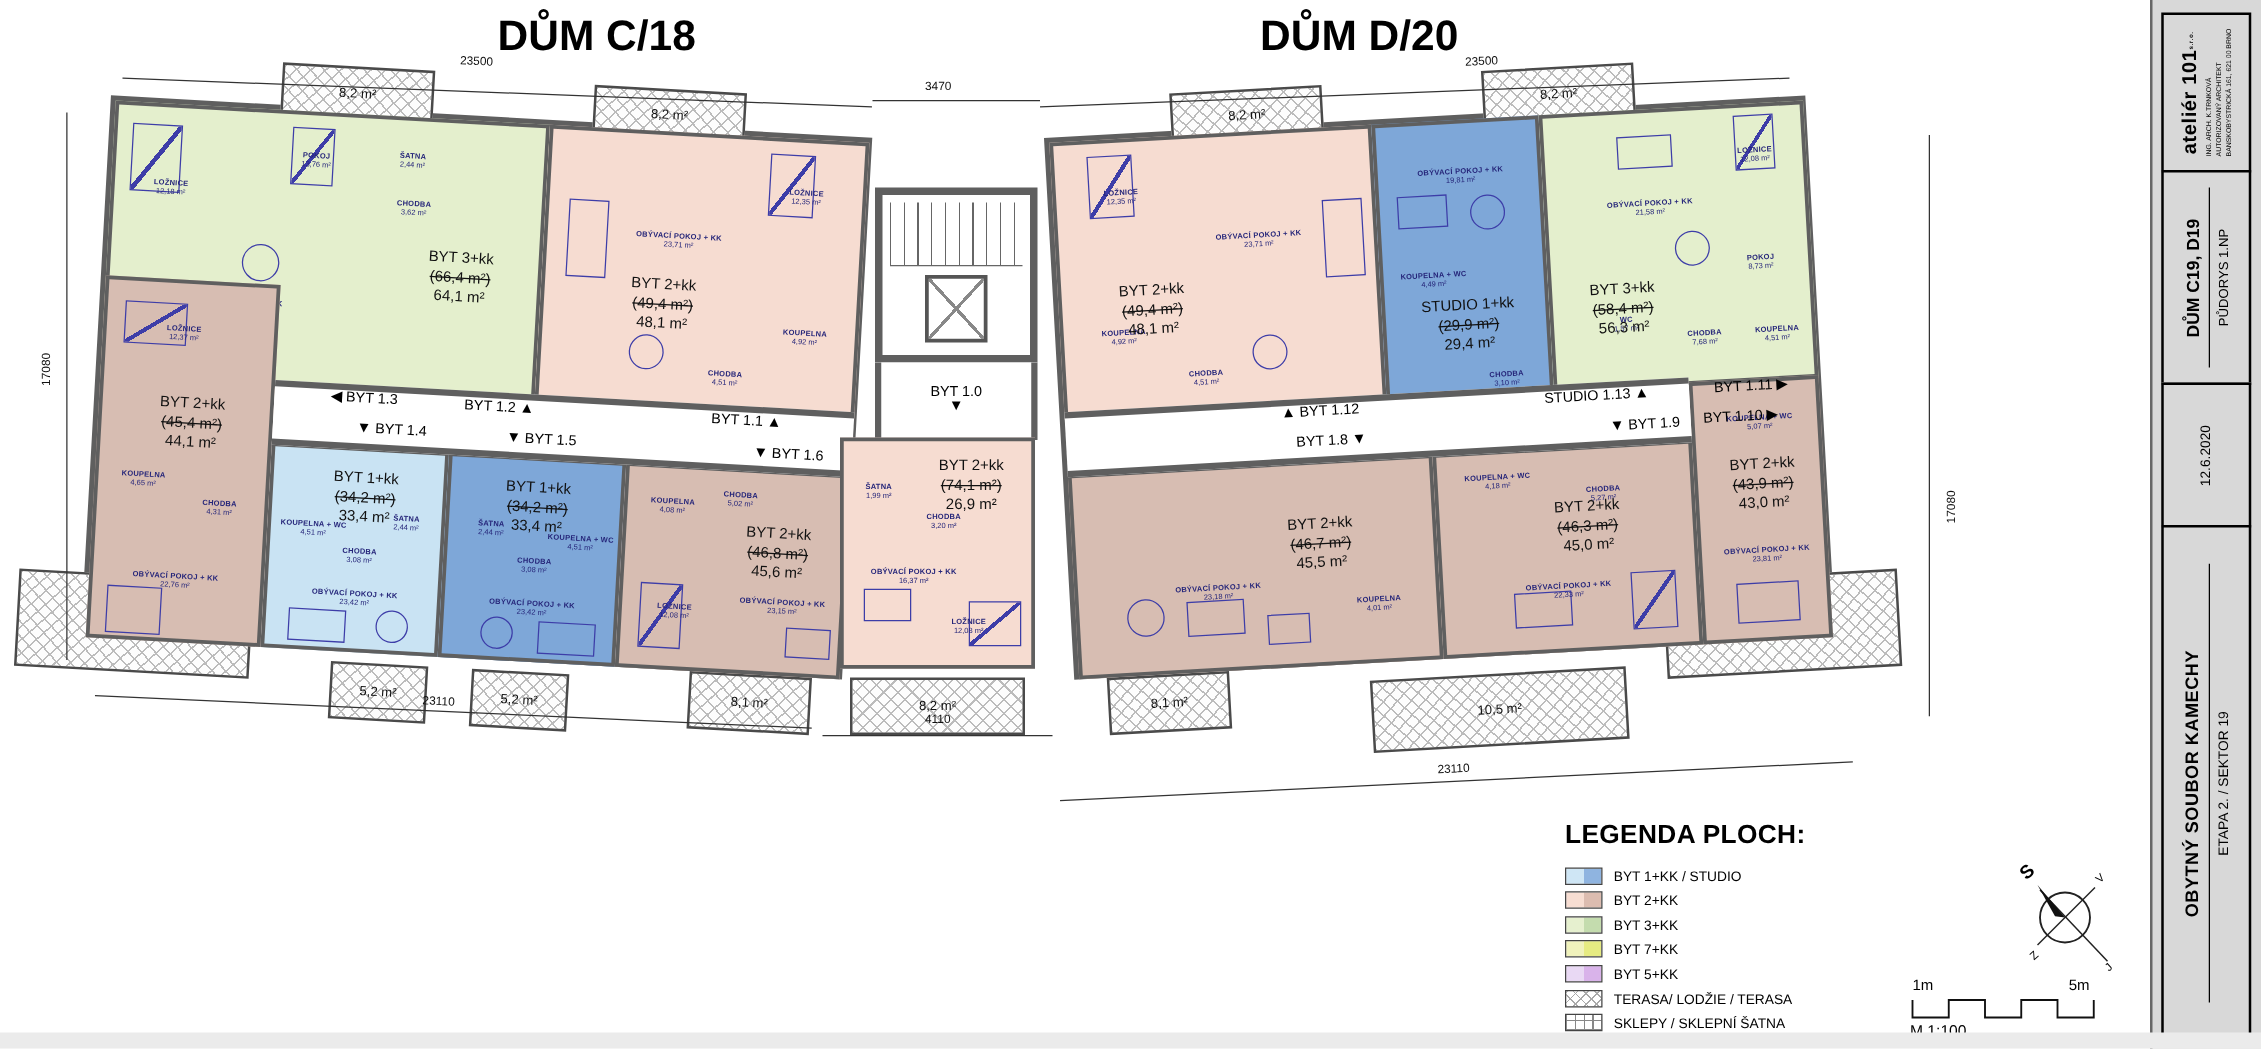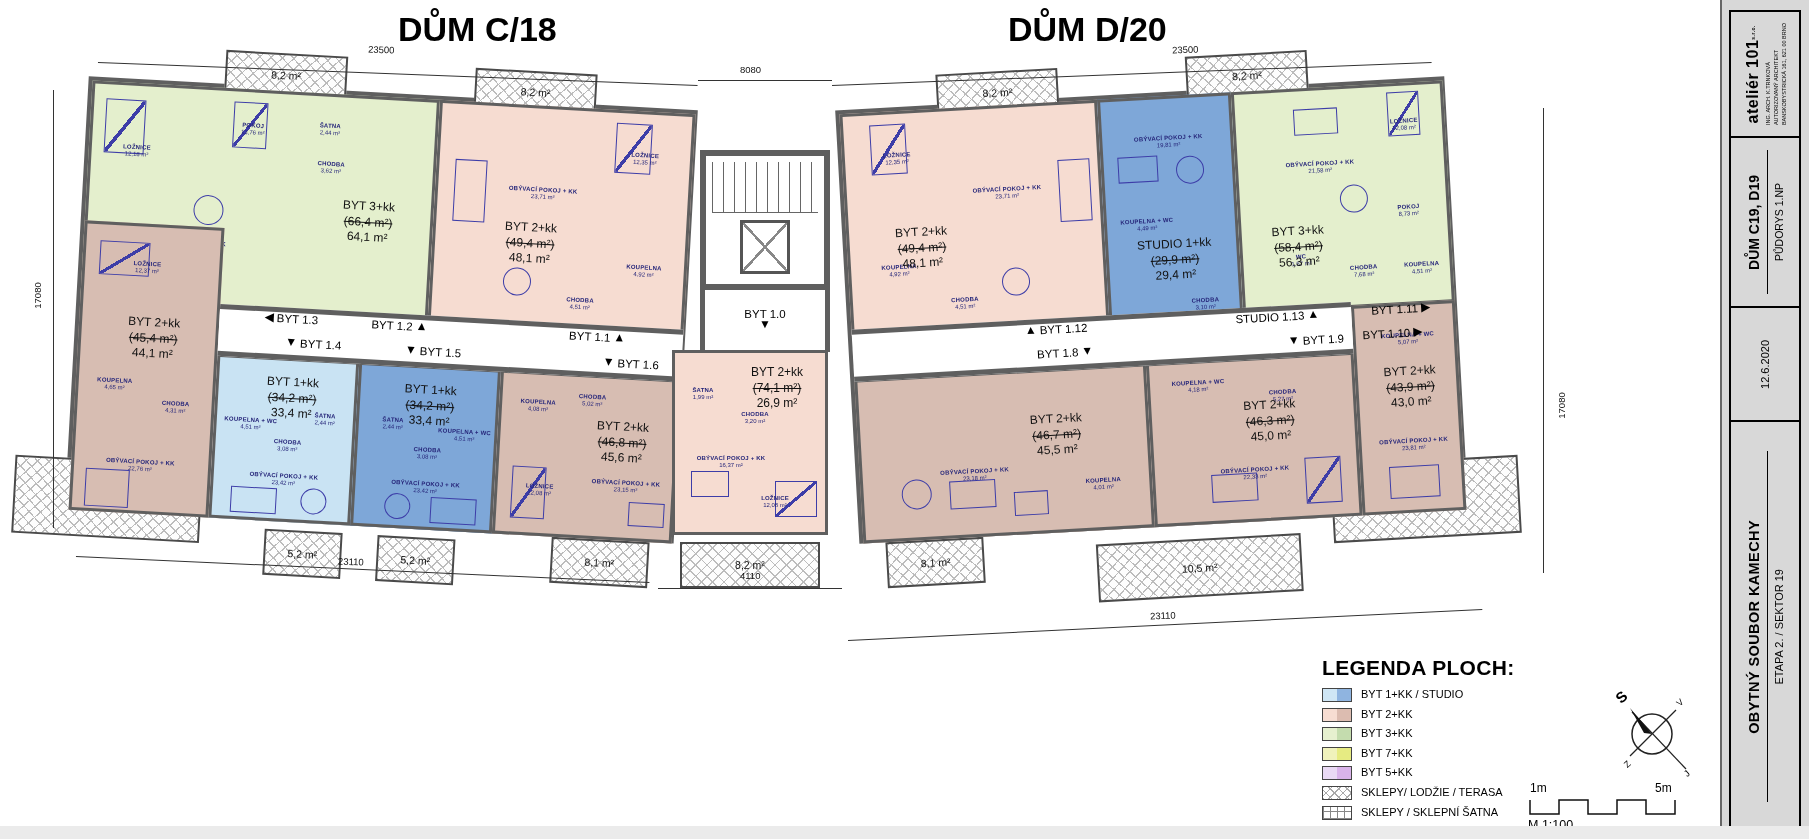--- a/index.html
+++ b/index.html
@@ -35,24 +35,24 @@
   #stairwell{position:absolute;left:40px;top:0;width:130px;height:140px;border:6px solid #5f5f5f;background:#fff;box-sizing:border-box;z-index:2}
   #stair-treads{position:absolute;left:6px;top:6px;width:106px;height:50px;border-bottom:1.5px solid #666;
     background:repeating-linear-gradient(90deg,#666 0 1px,transparent 1px 11px)}
   #elevator{position:absolute;left:34px;top:64px;width:50px;height:54px;border:3px solid #555;box-sizing:border-box;
     background:linear-gradient(to bottom right,transparent 48%,#888 48%,#888 52%,transparent 52%),linear-gradient(to bottom left,transparent 48%,#888 48%,#888 52%,transparent 52%)}
   #center-hall{position:absolute;left:40px;top:140px;width:130px;height:62px;background:#fff;border-left:5px solid #5f5f5f;border-right:5px solid #5f5f5f;box-sizing:border-box;z-index:2}
   
   .dimline{position:absolute;height:0;border-top:1px solid #333;transform-origin:0 0;z-index:0}
   .dim{position:absolute;font-size:9.5px;color:#111;white-space:nowrap;z-index:1}
   
-  #legend{position:absolute;left:1322px;top:656px}
+  #legend{position:absolute;left:1252px;top:656px}
   #legend-title{font-size:21px;font-weight:bold;letter-spacing:.3px}
   #legend-items{margin-top:8px}
-  .lrow{display:flex;align-items:flex-start;height:19.6px}
+  .lrow{display:flex;align-items:flex-end;height:19.6px}
   .sw{width:30px;height:14px;border:1px solid #444;margin-right:9px;box-sizing:border-box;flex:0 0 auto}
   .sw-hatch{background:repeating-linear-gradient(45deg,#a9a9a9 0 1px,transparent 1px 6px),repeating-linear-gradient(135deg,#a9a9a9 0 1px,transparent 1px 6px),#fff}
   .sw-grid{background:repeating-linear-gradient(90deg,#888 0 1px,transparent 1px 7px),repeating-linear-gradient(0deg,#888 0 1px,transparent 1px 7px),#fff}
   .ltext{font-size:11px}
   
   #compass{position:absolute;left:1606px;top:688px}
   #scalebar{position:absolute;left:1524px;top:780px}
   #scale-ratio{position:absolute;left:1528px;top:818px;font-size:12.5px}
   
   #titleblock{position:absolute;left:1720px;top:0;width:89px;height:839px;background:#d8d8d8;border-left:2px solid #666;box-sizing:border-box}
@@ -522,21 +522,21 @@
       <div class="lrow">
         <div class="sw" style="background: linear-gradient(90deg, rgb(240, 242, 188) 0px, rgb(240, 242, 188) 50%, rgb(230, 235, 130) 50%, rgb(230, 235, 130) 100%);"></div>
         <div class="ltext">BYT 7+KK</div>
       </div>
       <div class="lrow">
         <div class="sw" style="background: linear-gradient(90deg, rgb(233, 217, 244) 0px, rgb(233, 217, 244) 50%, rgb(217, 179, 234) 50%, rgb(217, 179, 234) 100%);"></div>
         <div class="ltext">BYT 5+KK</div>
       </div>
       <div class="lrow">
         <div class="sw sw-hatch"></div>
-        <div class="ltext">SKLEPY/ LODŽIE / TERASA</div>
+        <div class="ltext">TERASA/ LODŽIE / TERASA</div>
       </div>
       <div class="lrow">
         <div class="sw sw-grid"></div>
         <div class="ltext">SKLEPY / SKLEPNÍ ŠATNA</div>
       </div>
     </div>
 </div>
 
 <svg id="compass" width="92" height="92" viewBox="0 0 92 92">
   <circle cx="46" cy="46" r="20" fill="none" stroke="#222" stroke-width="1.5"></circle>
@@ -578,21 +578,21 @@
     <div class="vdivider"></div>
     <div class="vtext phase">ETAPA 2. / SEKTOR 19</div>
   </div>
 </div>
 
 <div id="bottom-strip"></div>
 
 <div class="dimline" style="left: 98px; top: 62px; width: 600px; transform: rotate(2.2deg);"></div>
 <div class="dim" style="left: 368px; top: 44px; transform: rotate(2.2deg);">23500</div>
 <div class="dimline" style="left: 698px; top: 80px; width: 134px; transform: rotate(0deg);"></div>
-<div class="dim" style="left: 740px; top: 64px; transform: rotate(0deg);">8080</div>
+<div class="dim" style="left: 740px; top: 64px; transform: rotate(0deg);">3470</div>
 <div class="dimline" style="left: 832px; top: 85px; width: 600px; transform: rotate(-2.2deg);"></div>
 <div class="dim" style="left: 1172px; top: 44px; transform: rotate(-2.2deg);">23500</div>
 <div class="dimline" style="left: 54px; top: 90px; width: 438px; transform: rotate(90deg);"></div>
 <div class="dim" style="left: 24px; top: 290px; transform: rotate(-90deg);">17080</div>
 <div class="dimline" style="left: 1544px; top: 108px; width: 465px; transform: rotate(90deg);"></div>
 <div class="dim" style="left: 1548px; top: 400px; transform: rotate(-90deg);">17080</div>
 <div class="dimline" style="left: 76px; top: 556px; width: 574px; transform: rotate(2.6deg);"></div>
 <div class="dim" style="left: 338px; top: 556px; transform: rotate(2.6deg);">23110</div>
 <div class="dimline" style="left: 658px; top: 588px; width: 184px; transform: rotate(0deg);"></div>
 <div class="dim" style="left: 740px; top: 570px; transform: rotate(0deg);">4110</div>

